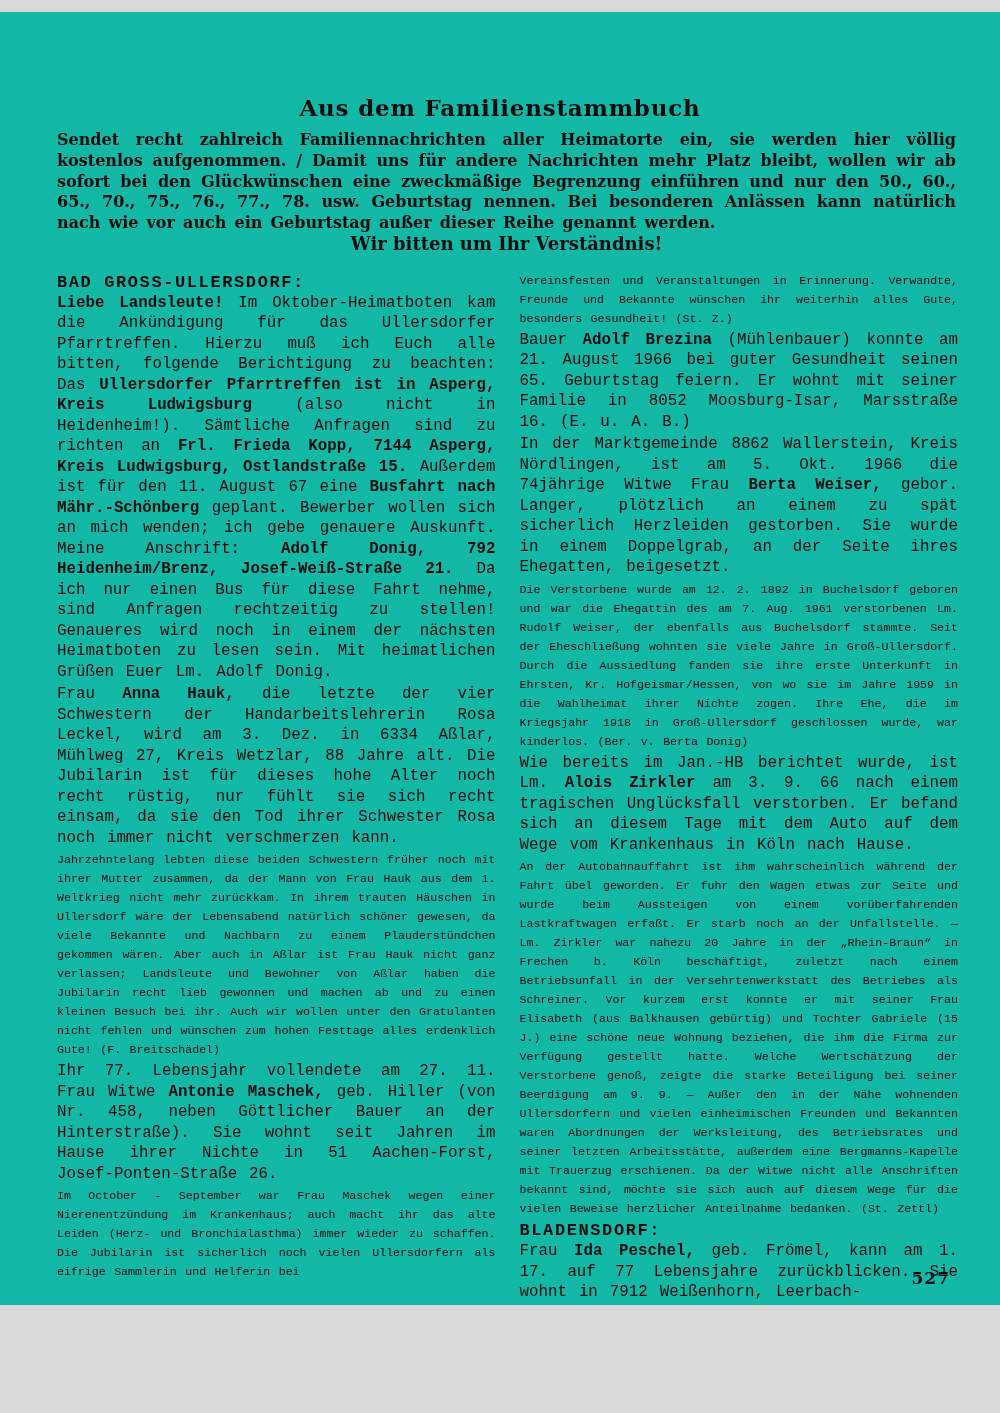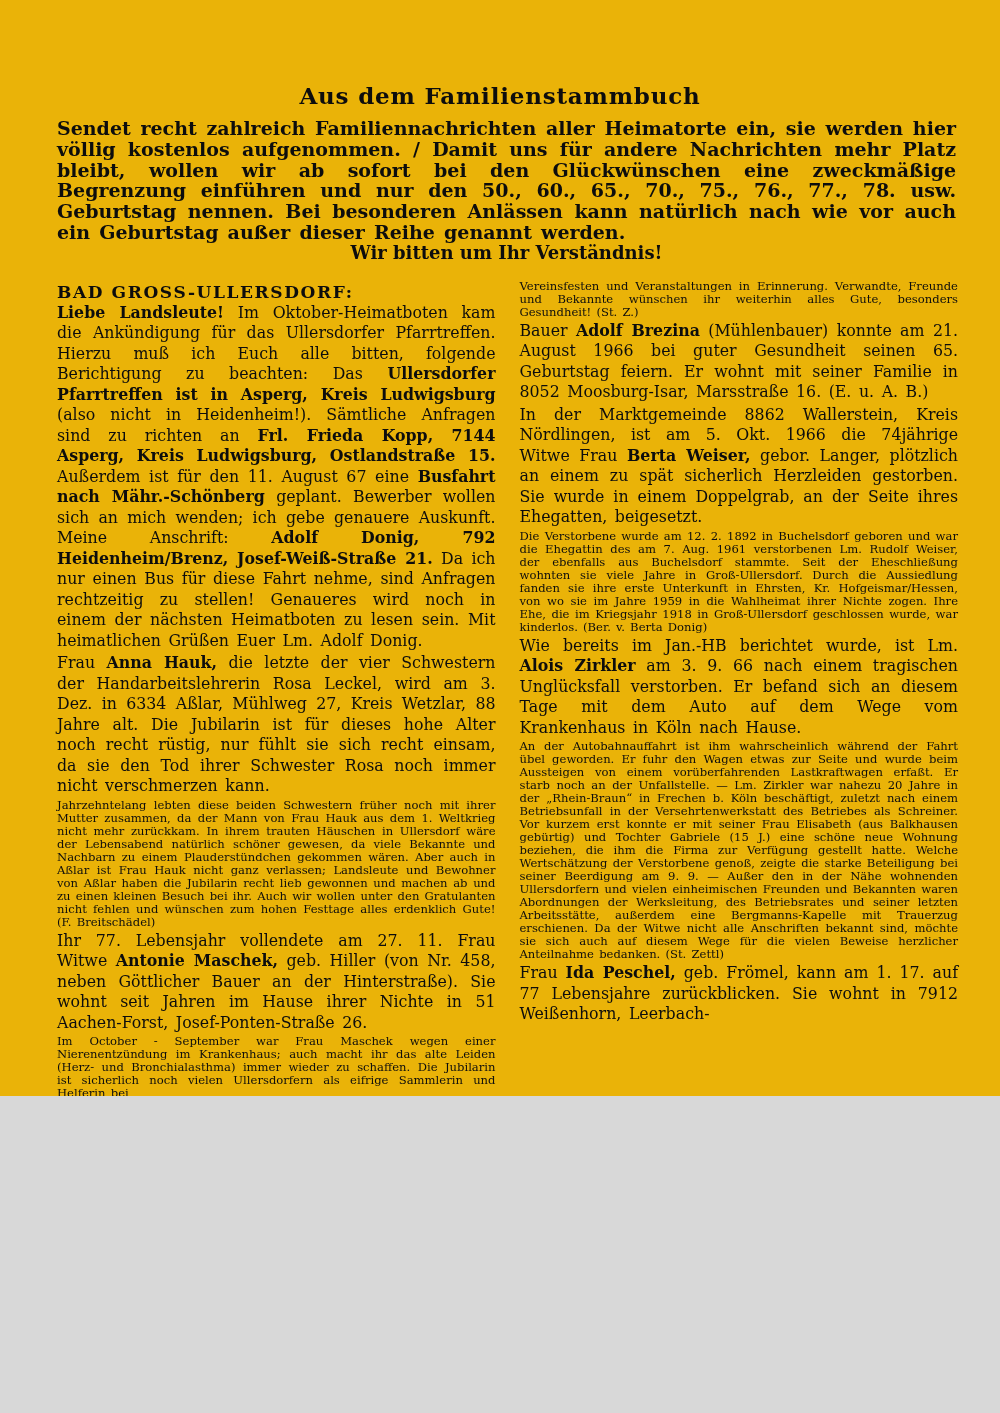--- a/index.html
+++ b/index.html
@@ -1,66 +1,67 @@
 <!DOCTYPE html>
 <html lang="de"><head>
 <meta charset="utf-8">
 <style>
   html, body { margin: 0; padding: 0; background: #d8d8d8; }
   .page {
     position: relative;
     width: 1000px;
-    height: 1096px;
-    margin: 0 auto;
-    background: #eab308;
+    height: 1293px;
+    margin: 12px auto;
+    background: #14b8a6;
     color: #0d0d0d;
     font-family: "DejaVu Serif", "Liberation Serif", serif;
     overflow: hidden;
     box-sizing: border-box;
   }
   .title {
     margin: 0;
     padding-top: 82px;
     text-align: center;
     font-size: 23px;
     font-weight: bold;
     letter-spacing: 0.8px;
   }
   .intro {
     margin: 9px 44px 0 57px;
-    font-size: 19px;
+    font-size: 16px;
     line-height: 20.8px;
     font-weight: bold;
     text-align: justify;
     word-spacing: 2.5px;
   }
   .intro-last {
     margin: 0 44px 0 57px;
     font-size: 18px;
     line-height: 20.8px;
     font-weight: bold;
     text-align: center;
   }
   .columns {
     display: flex;
     gap: 24px;
     margin: 15px 42px 0 57px;
+    font-family: Liberation Mono, monospace;
   }
   .col { flex: 1 1 0; min-width: 0; }
   .block-body {
     margin: 0 0 2px 0;
     font-size: 15.8px;
     line-height: 20.5px;
     text-align: justify;
     word-spacing: 2.5px;
   }
   .block-small {
     margin: 1px 0 2px 0;
     font-size: 11.6px;
-    line-height: 13px;
+    line-height: 19px;
     text-align: justify;
     word-spacing: 1.5px;
   }
   .block-section-heading {
     margin: 3px 0 1px 0;
     font-size: 17px;
     font-weight: bold;
     letter-spacing: 1.6px;
     text-align: left;
   }
@@ -90,17 +91,18 @@
         <p class="block-body"><span>Ihr 77. Lebensjahr vollendete am 27. 11. Frau Witwe </span><span class="seg-bold">Antonie Maschek,</span><span> geb. Hiller (von Nr. 458, neben Göttlicher Bauer an der Hinterstraße). Sie wohnt seit Jahren im Hause ihrer Nichte in 51 Aachen-Forst, Josef-Ponten-Straße 26.</span></p>
         <p class="block-small"><span>Im October - September war Frau Maschek wegen einer Nierenentzündung im Krankenhaus; auch macht ihr das alte Leiden (Herz- und Bronchialasthma) immer wieder zu schaffen. Die Jubilarin ist sicherlich noch vielen Ullersdorfern als eifrige Sammlerin und Helferin bei</span></p>
       </div>
     <div class="col">
         <p class="block-small"><span>Vereinsfesten und Veranstaltungen in Erinnerung. Verwandte, Freunde und Bekannte wünschen ihr weiterhin alles Gute, besonders Gesundheit! (St. Z.)</span></p>
         <p class="block-body"><span>Bauer </span><span class="seg-bold">Adolf Brezina</span><span> (Mühlenbauer) konnte am 21. August 1966 bei guter Gesundheit seinen 65. Geburtstag feiern. Er wohnt mit seiner Familie in 8052 Moosburg-Isar, Marsstraße 16. (E. u. A. B.)</span></p>
         <p class="block-body"><span>In der Marktgemeinde 8862 Wallerstein, Kreis Nördlingen, ist am 5. Okt. 1966 die 74jährige Witwe Frau </span><span class="seg-bold">Berta Weiser,</span><span> gebor. Langer, plötzlich an einem zu spät sicherlich Herzleiden gestorben. Sie wurde in einem Doppelgrab, an der Seite ihres Ehegatten, beigesetzt.</span></p>
         <p class="block-small"><span>Die Verstorbene wurde am 12. 2. 1892 in Buchelsdorf geboren und war die Ehegattin des am 7. Aug. 1961 verstorbenen Lm. Rudolf Weiser, der ebenfalls aus Buchelsdorf stammte. Seit der Eheschließung wohnten sie viele Jahre in Groß-Ullersdorf. Durch die Aussiedlung fanden sie ihre erste Unterkunft in Ehrsten, Kr. Hofgeismar/Hessen, von wo sie im Jahre 1959 in die Wahlheimat ihrer Nichte zogen. Ihre Ehe, die im Kriegsjahr 1918 in Groß-Ullersdorf geschlossen wurde, war kinderlos. (Ber. v. Berta Donig)</span></p>
         <p class="block-body"><span>Wie bereits im Jan.-HB berichtet wurde, ist Lm. </span><span class="seg-bold">Alois Zirkler</span><span> am 3. 9. 66 nach einem tragischen Unglücksfall verstorben. Er befand sich an diesem Tage mit dem Auto auf dem Wege vom Krankenhaus in Köln nach Hause.</span></p>
         <p class="block-small"><span>An der Autobahnauffahrt ist ihm wahrscheinlich während der Fahrt übel geworden. Er fuhr den Wagen etwas zur Seite und wurde beim Aussteigen von einem vorüberfahrenden Lastkraftwagen erfaßt. Er starb noch an der Unfallstelle. — Lm. Zirkler war nahezu 20 Jahre in der „Rhein-Braun“ in Frechen b. Köln beschäftigt, zuletzt nach einem Betriebsunfall in der Versehrtenwerkstatt des Betriebes als Schreiner. Vor kurzem erst konnte er mit seiner Frau Elisabeth (aus Balkhausen gebürtig) und Tochter Gabriele (15 J.) eine schöne neue Wohnung beziehen, die ihm die Firma zur Verfügung gestellt hatte. Welche Wertschätzung der Verstorbene genoß, zeigte die starke Beteiligung bei seiner Beerdigung am 9. 9. — Außer den in der Nähe wohnenden Ullersdorfern und vielen einheimischen Freunden und Bekannten waren Abordnungen der Werksleitung, des Betriebsrates und seiner letzten Arbeitsstätte, außerdem eine Bergmanns-Kapelle mit Trauerzug erschienen. Da der Witwe nicht alle Anschriften bekannt sind, möchte sie sich auch auf diesem Wege für die vielen Beweise herzlicher Anteilnahme bedanken. (St. Zettl)</span></p>
+        <h2 class="block-section-heading"><span class="seg-bold">BLADENSDORF:</span></h2>
         <p class="block-body"><span>Frau </span><span class="seg-bold">Ida Peschel,</span><span> geb. Frömel, kann am 1. 17. auf 77 Lebensjahre zurückblicken. Sie wohnt in 7912 Weißenhorn, Leerbach-</span></p>
       </div>
   </div>
   <div class="page-number">527</div>
 </div>
 
 </body></html>

